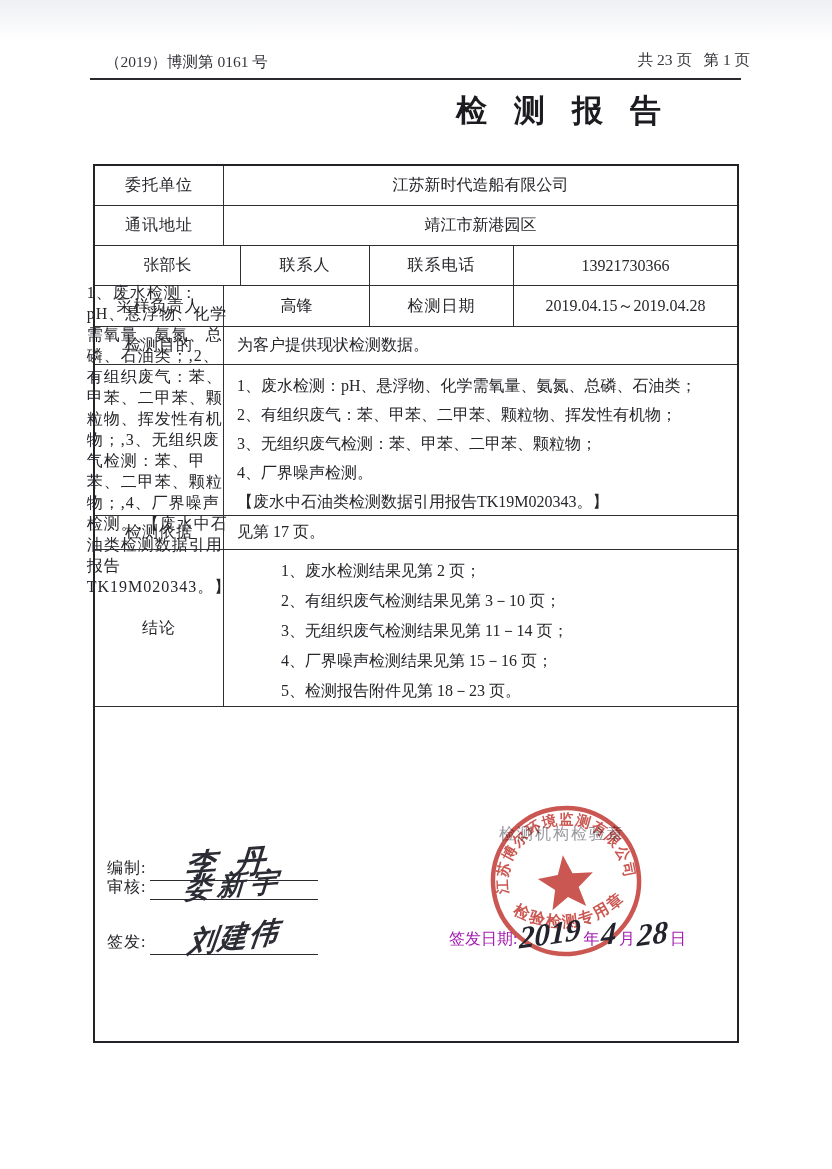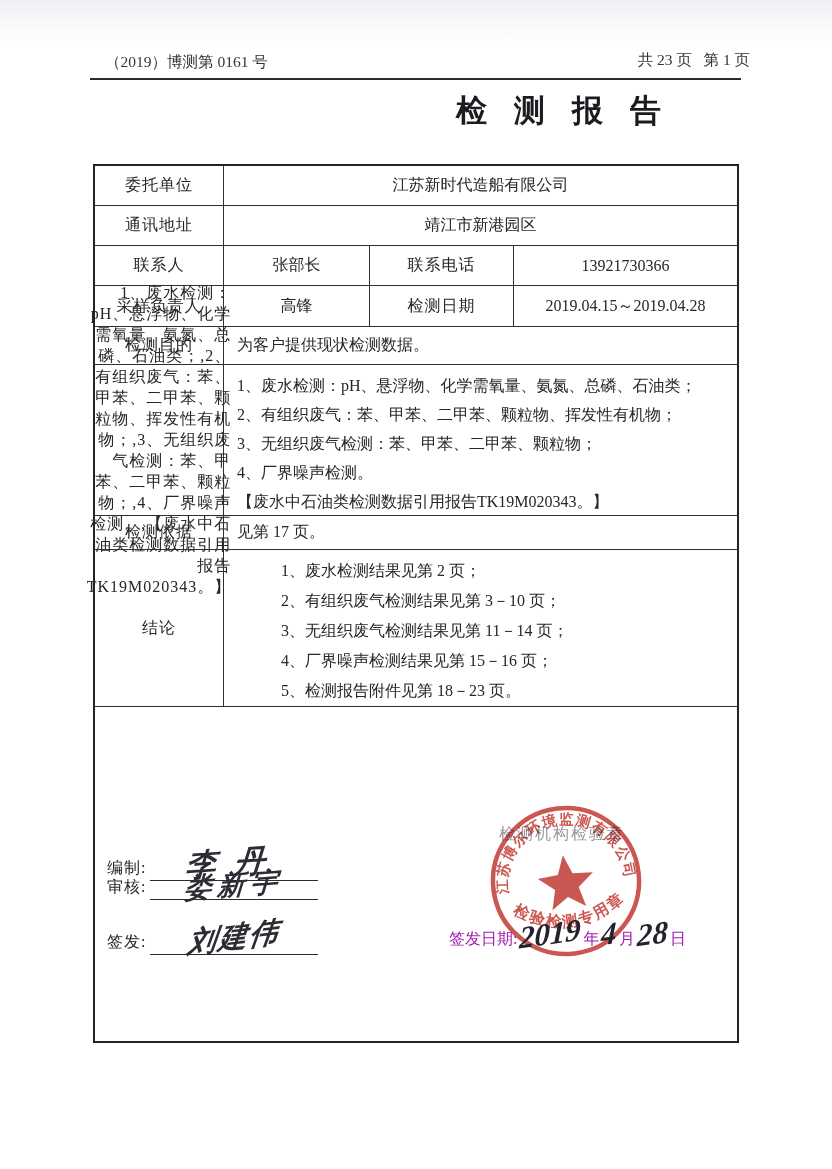--- a/index.html
+++ b/index.html
@@ -17,21 +17,21 @@
   .hdr-rule{position:absolute;left:90px;top:78px;width:651px;height:2px;background:#2a2a2e;}
   
   .title{position:absolute;left:0;top:90px;width:688px;text-align:right;
     font-size:31px;font-weight:bold;letter-spacing:27px;padding-left:27px;box-sizing:border-box;color:#1c1c20;}
   
   .tbl{position:absolute;left:93px;top:164px;width:646px;height:879px;
     border:2px solid #232327;box-sizing:border-box;display:flex;flex-direction:column;background:transparent;}
   .row{display:flex;flex-direction:row;border-bottom:1.5px solid #2e2e33;box-sizing:border-box;}
   .row:last-child{border-bottom:none;flex:1;}
   .cell{box-sizing:border-box;display:flex;align-items:center;font-size:16px;}
-  .lbl{width:129px;justify-content:center;border-right:1.5px solid #2e2e33;text-align:right;flex:none;letter-spacing:1px;}
+  .lbl{width:129px;justify-content:center;border-right:1.5px solid #2e2e33;text-align:left;flex:none;letter-spacing:1px;}
   .val-c{flex:1;justify-content:center;}
   .val-l{flex:1;justify-content:flex-start;padding-left:13px;}
   .sub2{width:146px;justify-content:center;border-right:1.5px solid #2e2e33;flex:none;}
   .sub3{width:144px;justify-content:center;border-right:1.5px solid #2e2e33;flex:none;letter-spacing:1px;}
   .multiline{flex:1;padding:6px 4px 4px 13px;display:block;}
   .multiline .ln{line-height:29px;white-space:pre;}
   .conc .ln{line-height:30px;margin-left:44px;}
   .h40{height:40px;}.h41{height:41px;}.h38{height:38px;}.h151{height:151px;}.h34{height:34px;}.h157{height:157px;}
   
   .sig-area{position:relative;flex:1;display:block;}
@@ -66,22 +66,22 @@
   <div class="tbl">
     <div class="row h40">
       <div class="cell lbl">委托单位</div>
       <div class="cell val-c">江苏新时代造船有限公司</div>
     </div>
     <div class="row h40">
       <div class="cell lbl">通讯地址</div>
       <div class="cell val-c">靖江市新港园区</div>
     </div>
     <div class="row h40">
+      <div class="cell sub2">张部长</div>
       <div class="cell lbl">联系人</div>
-      <div class="cell sub2">张部长</div>
       <div class="cell sub3">联系电话</div>
       <div class="cell val-c">13921730366</div>
     </div>
     <div class="row h41">
       <div class="cell lbl">采样负责人</div>
       <div class="cell sub2">高锋</div>
       <div class="cell sub3">检测日期</div>
       <div class="cell val-c">2019.04.15～2019.04.28</div>
     </div>
     <div class="row h38">

